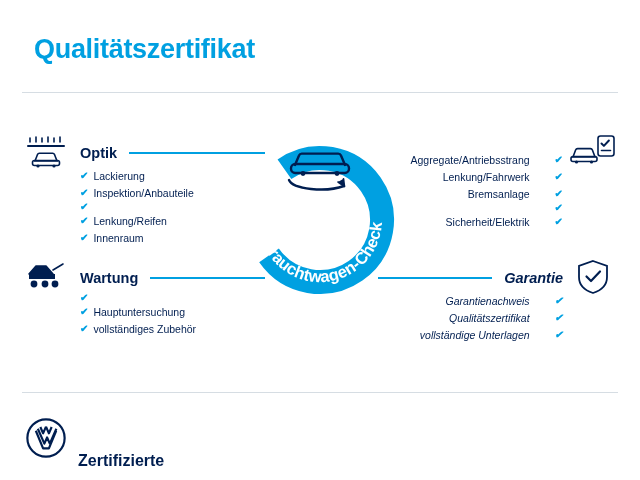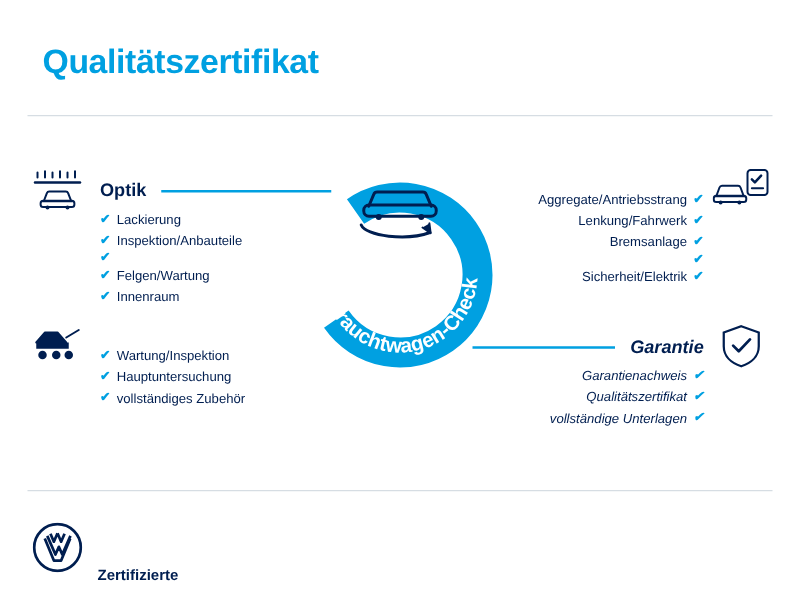--- a/index.html
+++ b/index.html
@@ -85,21 +85,21 @@
     margin-bottom: 1px;
     white-space: nowrap;
   }
   .item .chk {
     color: #00a0e1;
     font-size: 10px;
     font-weight: bold;
     line-height: 1;
   }
   .left .item .chk { margin-right: 5px; }
-  .right .item { justify-content: flex-end; }
+  .right .item { justify-content: flex-end; gap: 20px; }
   .right .item .chk { margin-left: 5px; }
 
   
   #sec-optik { left: 80px; top: 145px; width: 185px; }
   #sec-wartung { left: 80px; top: 270px; width: 185px; }
   #sec-technik { left: 378px; top: 145px; width: 185px; text-align: right; }
   #sec-garantie { left: 378px; top: 270px; width: 185px; text-align: right; font-style: italic; }
 
   #sec-optik .sec-head,
   #sec-wartung .sec-head { flex-direction: row; }
@@ -147,21 +147,21 @@
     display: flex;
     align-items: center;
   }
   .vw-logo {
     width: 40px;
     height: 40px;
     flex: 0 0 auto;
   }
   .footer-text {
     margin-left: 12px;
-    font-size: 12px;
+    font-size: 16px;
     font-weight: bold;
     color: #001e50;
     line-height: 15px;
     margin-top: 45px;
   }
 </style>
 </head>
 <body>
 
 <div id="page">
@@ -224,34 +224,37 @@
         </div>
       <div class="item">
           <span class="chk">✔</span>
           <span>Inspektion/Anbauteile</span>
         </div>
       <div class="item">
           <span class="chk">✔</span>
         </div>
       <div class="item">
           <span class="chk">✔</span>
-          <span>Felgen/Wartung</span>
+          <span>Lenkung/Reifen</span>
         </div>
       <div class="item">
           <span class="chk">✔</span>
           <span>Innenraum</span>
         </div>
     </div>
   </div>
 
   <div class="sec left" id="sec-wartung">
+    <div class="sec-head">
+      <span class="sec-title">Wartung</span>
+      <span class="sec-rule"></span>
+    </div>
     <div class="items">
       <div class="item">
           <span class="chk">✔</span>
-          <span>Wartung/Inspektion</span>
         </div>
       <div class="item">
           <span class="chk">✔</span>
           <span>Hauptuntersuchung</span>
         </div>
       <div class="item">
           <span class="chk">✔</span>
           <span>vollständiges Zubehör</span>
         </div>
     </div>

